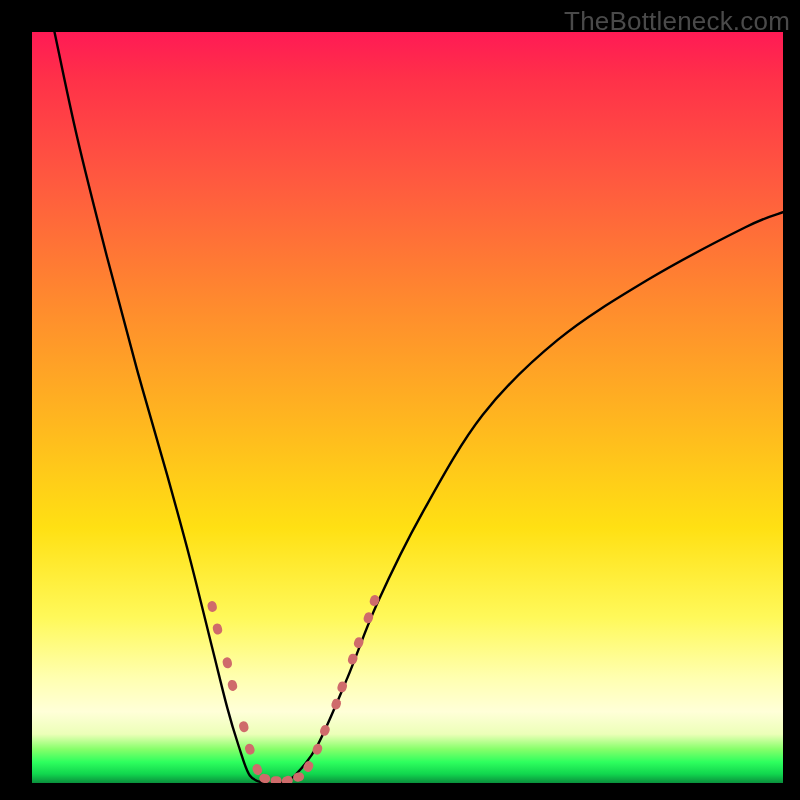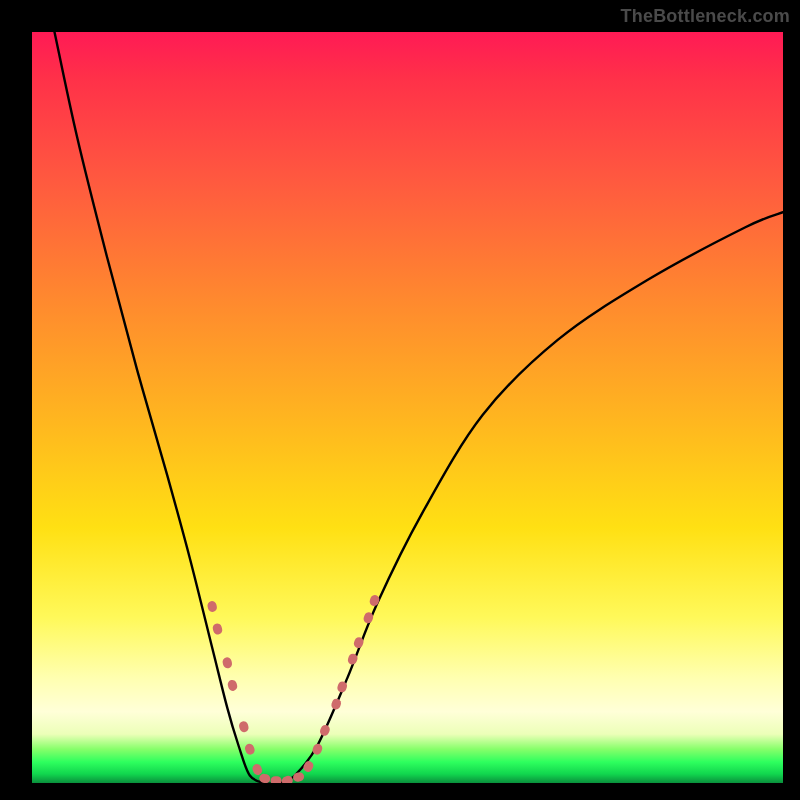--- a/index.html
+++ b/index.html
@@ -43,22 +43,22 @@
         #2eff5e 97.2%,
         #11d64e 98.8%,
         #0a8f3c 100%
       );
   }
   .watermark {
     position: absolute;
     top: 6px;
     right: 10px;
     color: #4a4a4a;
-    font-size: 18px;
-    font-weight: 700;
+    font-size: 26px;
+    font-weight: 400;
     letter-spacing: 0.2px;
     user-select: none;
   }
   svg.curve {
     position: absolute;
     left: 0;
     top: 0;
     width: 751px;
     height: 751px;
   }

